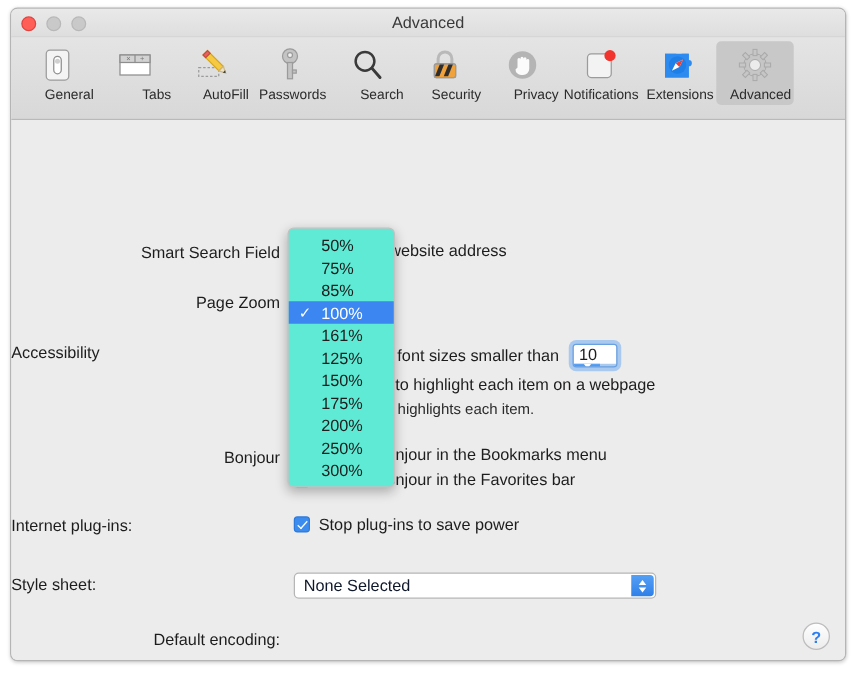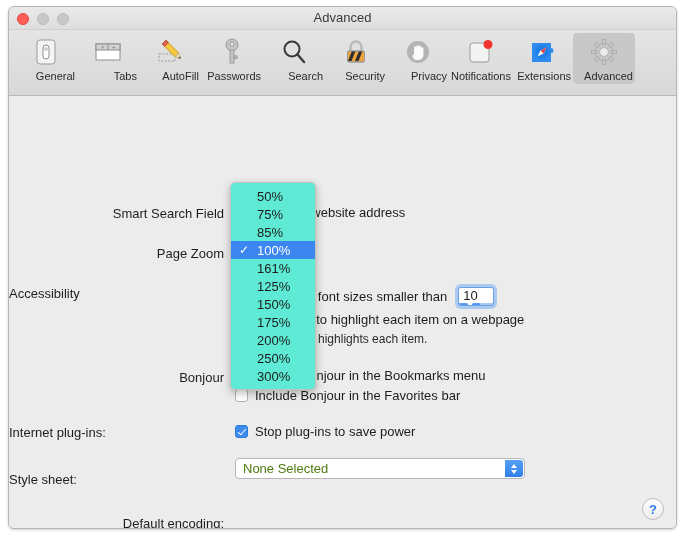--- a/index.html
+++ b/index.html
@@ -100,21 +100,20 @@
   .content {
     position: relative;
     height: 436px;
     background: #ececec;
   }
 
   .row {
     position: absolute;
     display: flex;
     align-items: center;
-    margin-top: 12px;
   }
   .lbl {
     text-align: right;
     font-size: 13px;
     color: #1d1d1d;
     white-space: nowrap;
   }
   .val-text {
     font-size: 13px;
     color: #1d1d1d;
@@ -159,21 +158,21 @@
     position: relative;
     height: 21px;
     background: #ffffff;
     border: 1px solid #b6b6b6;
     border-radius: 4px;
     box-sizing: border-box;
     display: flex;
     align-items: center;
     padding-left: 7px;
     font-size: 13px;
-    color: #4d7c0f;
+    color: #0f172a;
   }
   .popup .arrows {
     position: absolute;
     right: 1px; top: 1px; bottom: 1px;
     width: 18px;
     background: linear-gradient(to bottom, #55a0f5 0%, #2f7fe8 100%);
     border-radius: 0 3px 3px 0;
     display: flex;
     flex-direction: column;
     align-items: center;

